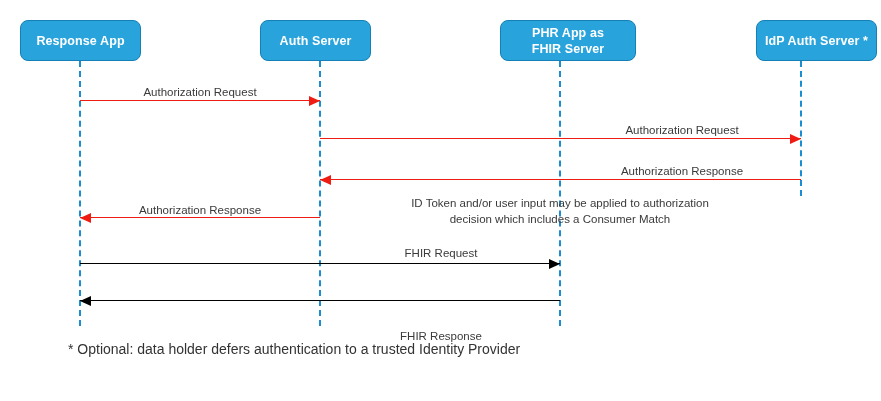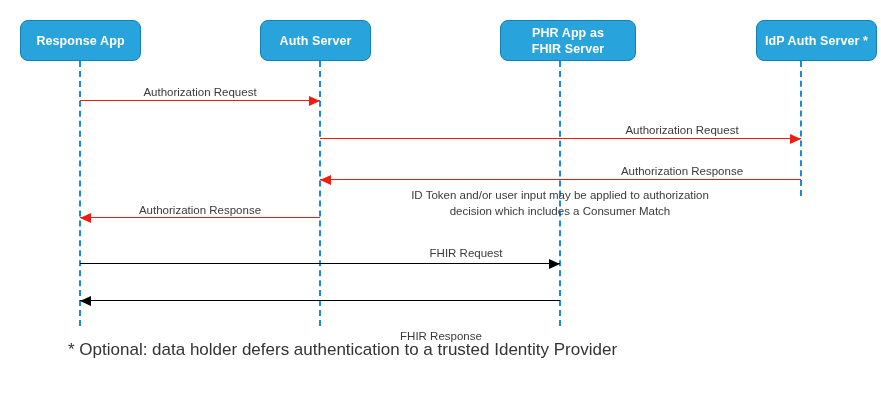--- a/index.html
+++ b/index.html
@@ -82,25 +82,26 @@
   }
   
   .note {
     position: absolute;
     font-size: 11.5px;
     color: #3a3a3a;
     text-align: center;
     line-height: 16px;
     transform: translateX(-50%);
     white-space: pre-line;
+    margin-top: 8px;
   }
   
   .footnote {
     position: absolute;
-    font-size: 17px;
+    font-size: 14px;
     color: #333333;
     white-space: nowrap;
     line-height: 15px;
   }
 </style>
 </head>
 <body>
 
 <div id="canvas">
 
@@ -118,21 +119,21 @@
       <div class="arrow-head right red" style="top: 134px; left: 790px;"></div>
       <div class="msg-label" style="left: 682px; top: 123px;">Authorization Request</div>
       <div class="msg-line red" style="left: 320px; top: 179px; width: 481px;"></div>
       <div class="arrow-head left red" style="top: 175px; left: 320px;"></div>
       <div class="msg-label" style="left: 682px; top: 164px;">Authorization Response</div>
       <div class="msg-line red" style="left: 80px; top: 217px; width: 240px;"></div>
       <div class="arrow-head left red" style="top: 213px; left: 80px;"></div>
       <div class="msg-label" style="left: 200px; top: 203px;">Authorization Response</div>
       <div class="msg-line" style="left: 80px; top: 263px; width: 480px;"></div>
       <div class="arrow-head right" style="top: 259px; left: 549px;"></div>
-      <div class="msg-label" style="left: 466px; top: 246px;">FHIR Request</div>
+      <div class="msg-label" style="left: 441px; top: 246px;">FHIR Request</div>
       <div class="msg-line" style="left: 80px; top: 300px; width: 480px;"></div>
       <div class="arrow-head left" style="top: 296px; left: 80px;"></div>
       <div class="msg-label" style="left: 441px; top: 285px; margin-top: 44px;">FHIR Response</div>
     </div>
   <div id="layer-actors">
       <div class="actor-box" style="left: 20px; top: 20px; width: 121px; height: 41px;">
         <span class="actor-label">Response App</span>
       </div>
       <div class="actor-box" style="left: 260px; top: 20px; width: 111px; height: 41px;">
         <span class="actor-label">Auth Server</span>

